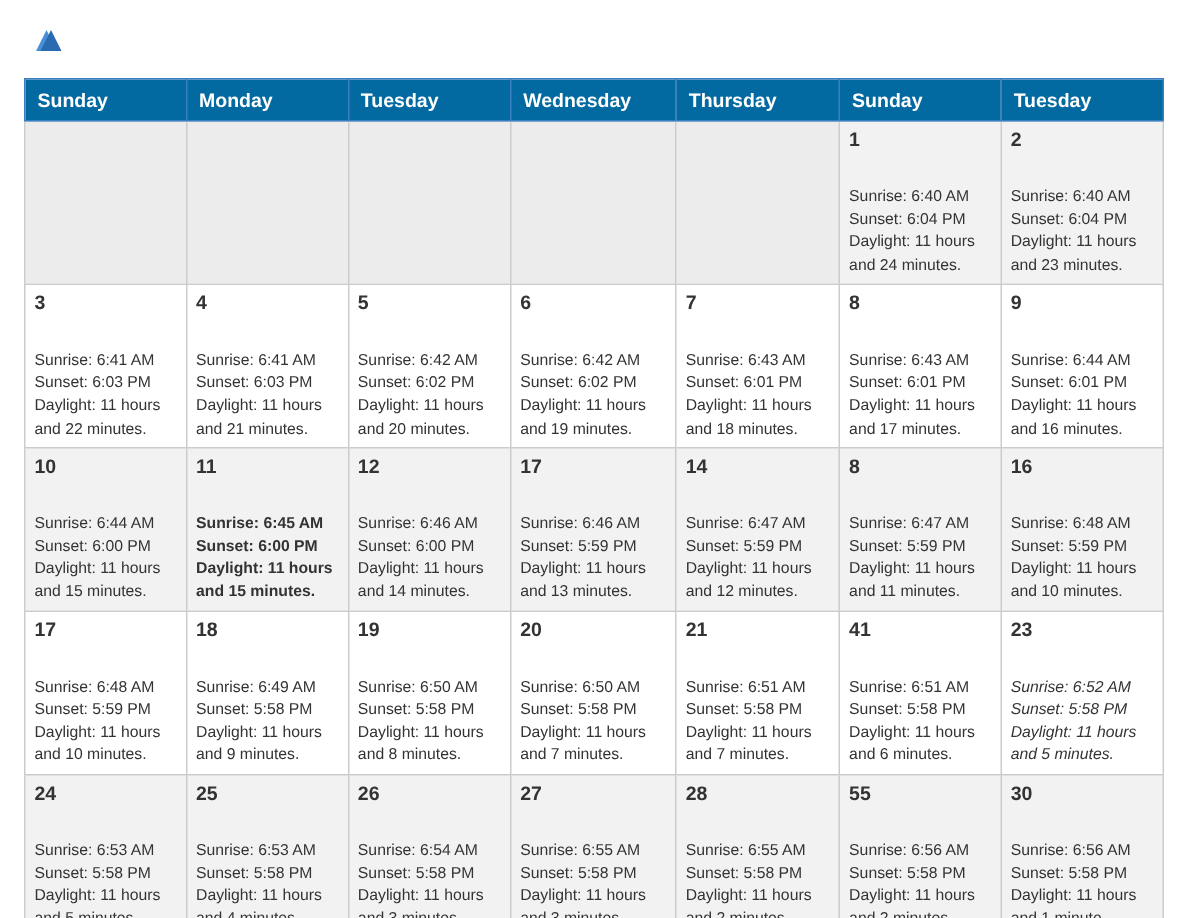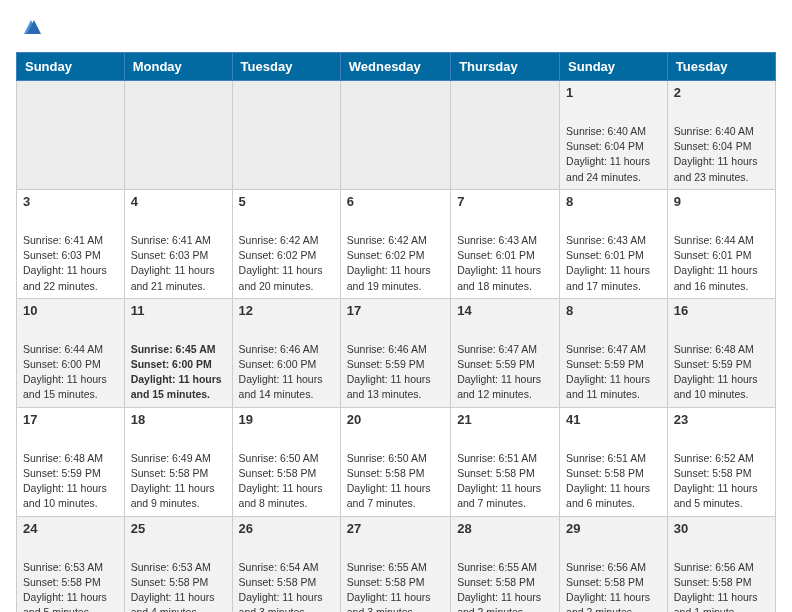--- a/index.html
+++ b/index.html
@@ -277,21 +277,21 @@
 Daylight: 11 hours and 7 minutes.</div>
         </td>
         <td>
           <span class="day-num">41</span>
           <div class="day-info" style="white-space: pre-line;">Sunrise: 6:51 AM
 Sunset: 5:58 PM
 Daylight: 11 hours and 6 minutes.</div>
         </td>
         <td>
           <span class="day-num">23</span>
-          <div class="day-info" style="white-space: pre-line;">Sunrise: 6:52 AM
+          <div class="day-info" style="white-space: pre-line; font-style: italic;">Sunrise: 6:52 AM
 Sunset: 5:58 PM
 Daylight: 11 hours and 5 minutes.</div>
         </td>
       </tr>
       <tr class="row-shaded">
         <td>
           <span class="day-num">24</span>
           <div class="day-info" style="white-space: pre-line;">Sunrise: 6:53 AM
 Sunset: 5:58 PM
 Daylight: 11 hours and 5 minutes.</div>
@@ -314,21 +314,21 @@
 Sunset: 5:58 PM
 Daylight: 11 hours and 3 minutes.</div>
         </td>
         <td>
           <span class="day-num">28</span>
           <div class="day-info" style="white-space: pre-line;">Sunrise: 6:55 AM
 Sunset: 5:58 PM
 Daylight: 11 hours and 2 minutes.</div>
         </td>
         <td>
-          <span class="day-num">29</span>
+          <span class="day-num">55</span>
           <div class="day-info" style="white-space: pre-line;">Sunrise: 6:56 AM
 Sunset: 5:58 PM
 Daylight: 11 hours and 2 minutes.</div>
         </td>
         <td>
           <span class="day-num">30</span>
           <div class="day-info" style="white-space: pre-line;">Sunrise: 6:56 AM
 Sunset: 5:58 PM
 Daylight: 11 hours and 1 minute.</div>
         </td>

